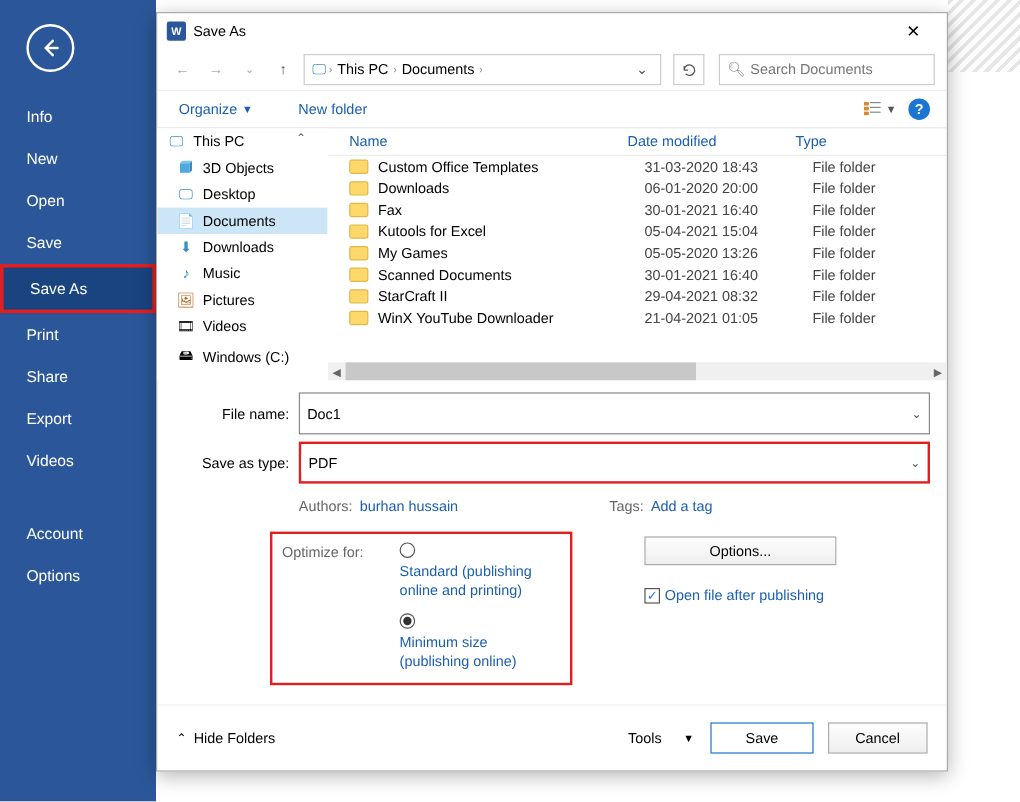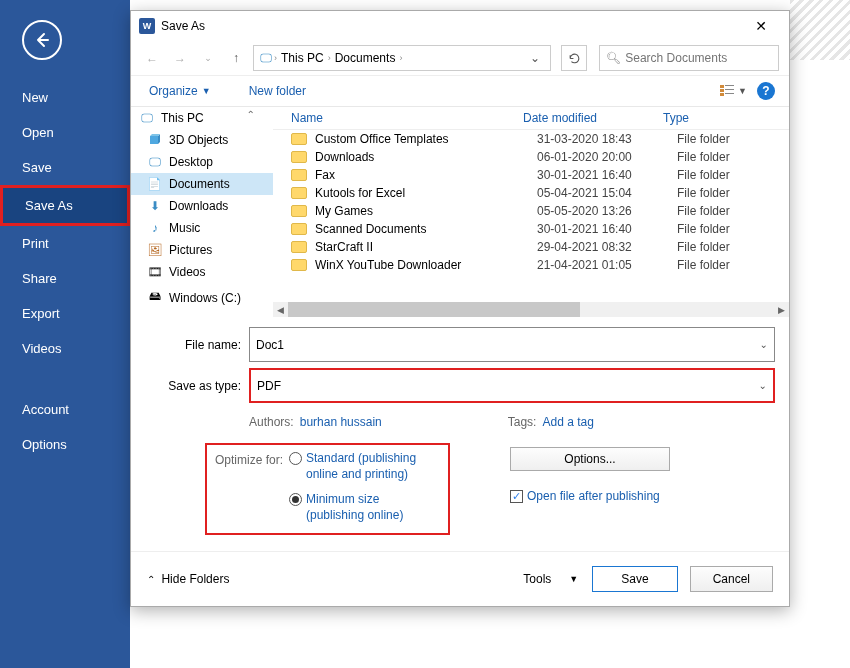--- a/index.html
+++ b/index.html
@@ -85,24 +85,24 @@
     .form-input-wrap { flex: 1; display: flex; border: 1px solid #888; height: 35px; align-items: center;}
     .form-input-wrap.highlighted { border: 2px solid #e02020;}
     .form-input-wrap input { border: none; outline: none; flex: 1; padding: 0 6px; font-size: 12px;}
     .form-input-wrap .dd { padding: 0 6px; color: #555; cursor: pointer; font-size: 10px;}
     
     .meta-row { display: flex; padding: 6px 0 10px 0; margin-left: 104px; font-size: 12px; gap: 6px;}
     .meta-label { color: #666; }
     .meta-val { color: #1a5faf; cursor: pointer; margin-right: 120px; }
     
     .optimize-block { display: flex; margin-top: 4px; }
-    .optimize-left { border: 2px solid #e02020; padding: 6px 12px 10px 8px; display: flex; margin-left: 60px; }
+    .optimize-left { border: 2px solid #e02020; padding: 6px 12px 10px 8px; display: flex; margin-left: 80px; gap: 24px; }
     .opt-label { color: #666; padding-top: 2px; white-space: nowrap; margin-right: 6px;}
     .opt-radios { display: flex; flex-direction: column; gap: 10px; }
-    .opt-radio { display: flex; align-items: flex-start; gap: 4px; color: #1a5faf; cursor: pointer;}
+    .opt-radio { display: flex; align-items: flex-start; gap: 4px; color: #1a5faf; cursor: pointer; flex-direction: column;}
     .radio-circle { width: 13px; height: 13px; border: 1px solid #555; border-radius: 50%; flex-shrink: 0; display: flex; align-items: center; justify-content: center; margin-top: 1px;}
     .radio-circle.checked::after { content: ""; width: 7px; height: 7px; background: #333; border-radius: 50%; }
     .opt-text { max-width: 130px; line-height: 1.3; }
     
     .optimize-right { margin-left: 60px; padding-top: 4px;}
     .btn { border: 1px solid #aaa; background: linear-gradient(#fdfdfd,#efefef); padding: 4px 0; width: 160px; text-align: center; cursor: pointer; font-size: 12px;}
     .checkbox-row { display: flex; align-items: center; gap: 4px; margin-top: 18px; cursor: pointer;}
     .chk { width: 13px; height: 13px; border: 1px solid #555; display: flex; align-items: center; justify-content: center; color: #2b7de9; font-size: 11px;}
     .chk-label { color: #1a5faf; }
     
@@ -121,20 +121,21 @@
 <body>
 
 <div class="hatch"></div>
 
 <div class="backstage">
   <div class="back-btn">
     <svg width="20" height="20" viewBox="0 0 20 20" fill="none">
         <path d="M12 4 L6 10 L12 16 M6 10 H16" stroke-width="2" stroke-linecap="round" stroke-linejoin="round"></path>
       </svg>
   </div>
+  <div class="menu-item">Info</div>
   <div class="menu-item">New</div>
   <div class="menu-item">Open</div>
   <div class="menu-item">Save</div>
   <div class="menu-item highlighted">Save As</div>
   <div class="menu-item">Print</div>
   <div class="menu-item">Share</div>
   <div class="menu-item">Export</div>
   <div class="menu-item">Videos</div>
   <div class="menu-item spacer-top">Account</div>
   <div class="menu-item">Options</div>

